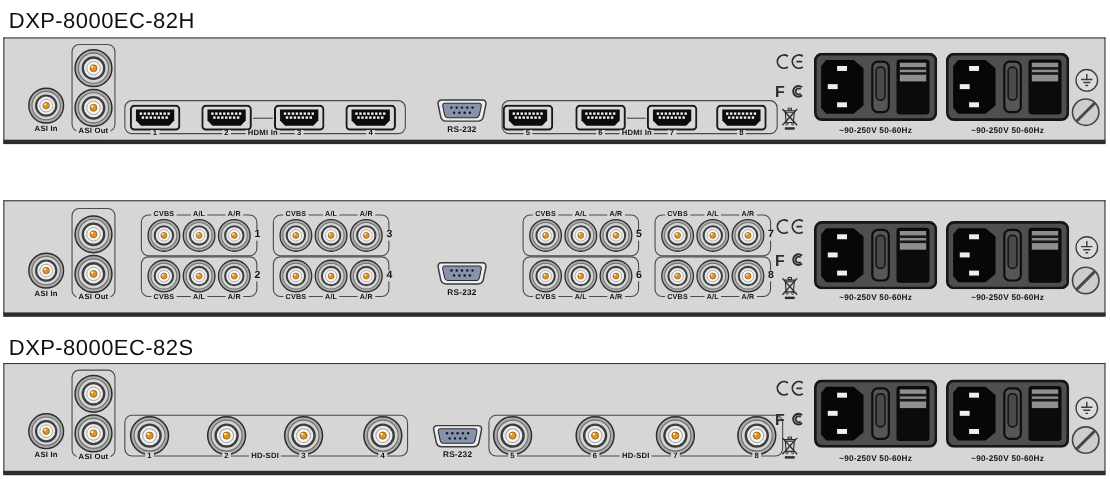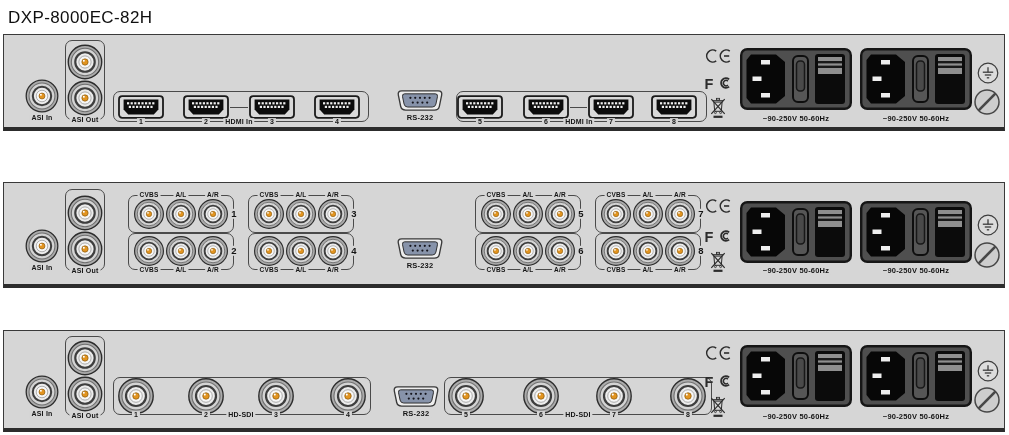--- a/index.html
+++ b/index.html
@@ -1,17 +1,17 @@
 <!DOCTYPE html>
 <html><head>
 <meta charset="utf-8">
 <style>
   html,body{margin:0;padding:0;}
   body{width:1009px;height:435px;background:#ffffff;font-family:"Liberation Sans",sans-serif;position:relative;overflow:hidden;}
-  .ptitle{position:absolute;left:8px;font-size:17px;color:#0f0f0f;letter-spacing:.4px;white-space:nowrap;}
+  .ptitle{position:absolute;left:8px;font-size:20px;color:#0f0f0f;letter-spacing:.4px;white-space:nowrap;}
   .panel{position:absolute;left:3px;width:1002px;box-sizing:border-box;background:#d6d6d6;border:1.5px solid #3a3a3a;border-bottom:4px solid #2c2c2c;}
   .abs{position:absolute;transform:translate(-50%,-50%);line-height:0;}
   .blk{position:absolute;line-height:0;}
   .grect{position:absolute;border:1.2px solid #4a4a4a;border-radius:7px;box-sizing:border-box;}
   .tag{position:absolute;transform:translate(-50%,-50%);font-size:7px;font-weight:bold;line-height:1.1;color:#141414;background:#d6d6d6;padding:0 2px;white-space:nowrap;letter-spacing:.2px;}
   .tag.sm{font-size:6.5px;}
   .tag.md{font-size:7.5px;}
   .tag.chnum{font-size:9.5px;padding:0 1px;}
   .midline{position:absolute;height:1.2px;background:#4a4a4a;}
 </style>
@@ -615,20 +615,21 @@
           <line x1="11" y1="5.2" x2="11" y2="10.2" stroke="#3c3c3c" stroke-width="1.3"></line>
           <line x1="5.8" y1="10.2" x2="16.2" y2="10.2" stroke="#3c3c3c" stroke-width="1.3"></line>
           <line x1="7.8" y1="13" x2="14.2" y2="13" stroke="#3c3c3c" stroke-width="1.3"></line>
           <line x1="9.8" y1="15.8" x2="12.2" y2="15.8" stroke="#3c3c3c" stroke-width="1.3"></line>
         </svg></div>
       <div class="abs" style="left: 983px; top: 72px;"><svg width="27" height="27" viewBox="0 0 27 27">
           <circle cx="13.5" cy="13.5" r="12" fill="#cdcdcd" stroke="#474747" stroke-width="1.5"></circle>
           <line x1="5.2" y1="21.8" x2="21.8" y2="5.2" stroke="#474747" stroke-width="2.6"></line>
         </svg></div>
     </div>
+    <div class="ptitle" style="top: 306px;">DXP-8000EC-82S</div>
     <div class="panel" style="top: 330px; height: 102px;">
       <div class="abs" style="left: 38px; top: 61px;"><svg width="34" height="34" viewBox="0 0 40 40">
           <circle cx="20" cy="20" r="18.6" fill="#ababab" stroke="#2d2d2d" stroke-width="1.5"></circle>
           <circle cx="20" cy="20" r="15.2" fill="#d4d4d4" stroke="#6f6f6f" stroke-width="1.2"></circle>
           <circle cx="20" cy="20" r="10.8" fill="#ececec" stroke="#3e3e3e" stroke-width="2.4"></circle>
           <circle cx="20" cy="20" r="6.8" fill="#f7f7f7" stroke="#a3a3a3" stroke-width="1"></circle>
           <circle cx="20" cy="20" r="3.5" fill="#e2941f" stroke="#8d5c10" stroke-width="0.8"></circle>
           <circle cx="18.7" cy="18.5" r="1.1" fill="#ffffff"></circle>
         </svg></div>
       <div class="tag" style="left: 38px; top: 83px;">ASI In</div>

